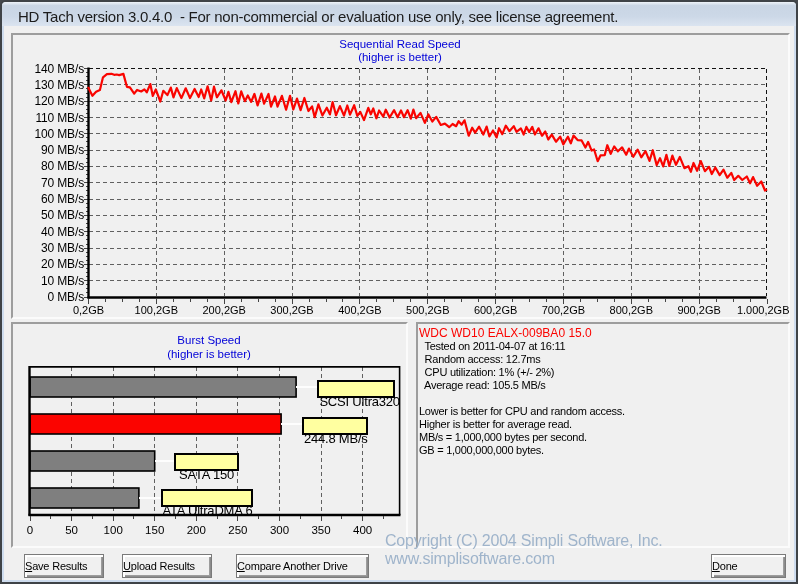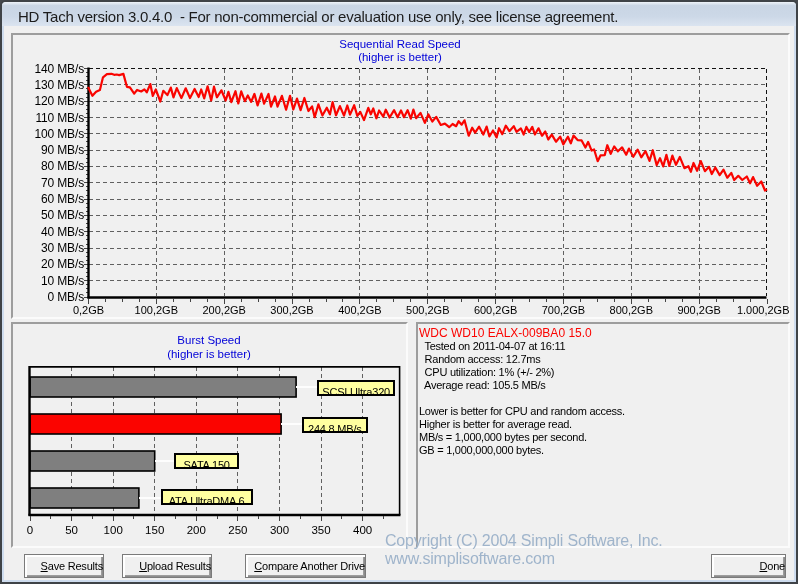--- a/index.html
+++ b/index.html
@@ -13,23 +13,23 @@
 svg .ttl{font:11.5px "Liberation Sans",sans-serif;fill:#0000d8}
 #frame{position:absolute;inset:0;background:#3f4347;border-radius:6px 6px 0 0}
 #innerblue{position:absolute;left:2px;top:2px;right:2px;bottom:2px;background:#cedcee;border-radius:4px 4px 0 0}
 #titlebar{position:absolute;left:2px;top:2px;right:2px;height:23.5px;background:linear-gradient(#eff4f9 0%,#c9d5e4 15%,#ccd8e7 60%,#dbe4f0 100%);border-radius:4px 4px 0 0}
 #titletext{position:absolute;left:18px;top:7.5px;font-size:15px;color:#1c1c1c;letter-spacing:-0.25px}
 #body{position:absolute;left:4px;top:25.5px;right:4px;bottom:4px;background:#f0f0f0}
 .panel{position:absolute;background:#f0f0f0;border-top:2px solid #9d9d9d;border-left:2px solid #9d9d9d;border-right:2px solid #fbfbfb;border-bottom:2px solid #fbfbfb}
 #p1{left:11px;top:33px;width:779px;height:286px}
 #p2{left:11px;top:322px;width:397px;height:226px}
 #p3{left:416px;top:322px;width:374px;height:226px}
-.ylab{position:absolute;background:#ffffa0;border:2px solid #000;height:16px;font-size:11px;line-height:12px;text-align:center;padding-top:4px;color:#000;letter-spacing:-0.2px;white-space:nowrap}
+.ylab{position:absolute;background:#ffffa0;border:2px solid #000;height:16px;font-size:13px;line-height:12px;text-align:center;padding-top:14px;color:#000;letter-spacing:-0.2px;white-space:nowrap}
 .leader{position:absolute;height:2px;background:#fdfdfd}
-.btn{position:absolute;height:23.5px;background:#f0f0f0;border:1px solid #7a7a7a;box-shadow:inset 1px 1px 0 #fff,inset 2px 2px 0 #fff,inset -1px -1px 0 #8c8c8c,inset -2px -2px 0 #9c9c9c;font-size:11px;color:#000;text-align:right;line-height:22px;letter-spacing:-0.2px;white-space:nowrap}
+.btn{position:absolute;height:23.5px;background:#f0f0f0;border:1px solid #7a7a7a;box-shadow:inset 1px 1px 0 #fff,inset 2px 2px 0 #fff,inset -1px -1px 0 #8c8c8c,inset -2px -2px 0 #9c9c9c;font-size:11px;color:#000;text-align:left;line-height:22px;letter-spacing:-0.2px;white-space:nowrap}
 #info{position:absolute;left:419px;top:327px;font-size:11px;line-height:13px;color:#000;letter-spacing:-0.25px;white-space:pre}
 #info .red{color:#fb0400;font-weight:normal;font-size:12px;letter-spacing:0}
 #copy{position:absolute;left:385px;top:532px;font-size:16px;color:#9fb4cb;letter-spacing:-0.2px}
 u{text-decoration:underline}
 </style></head><body>
 <div id="frame"></div>
 <div id="innerblue"></div>
 <div id="body"></div>
 <div id="titlebar"></div>
 <div id="titletext">HD Tach version 3.0.4.0&nbsp; - For non-commercial or evaluation use only, see license agreement.</div>
@@ -251,14 +251,14 @@
   Random access: 12.7ms
   CPU utilization: 1% (+/- 2%)
   Average read: 105.5 MB/s
 
 Lower is better for CPU and random access.
 Higher is better for average read.
 MB/s = 1,000,000 bytes per second.
 GB = 1,000,000,000 bytes.</div>
 <div class="btn" style="left:24px;top:554px;width:80px"><u>S</u>ave Results</div>
 <div class="btn" style="left:122px;top:554px;width:90px"><u>U</u>pload Results</div>
-<div class="btn" style="left:245px;top:554px;width:121px"><u>C</u>ompare Another Drive</div>
+<div class="btn" style="left:236px;top:554px;width:133px"><u>C</u>ompare Another Drive</div>
 <div class="btn" style="left:711px;top:554px;width:75px"><u>D</u>one</div>
 <div id="copy">Copyright (C) 2004 Simpli Software, Inc.&nbsp; www.simplisoftware.com</div>
 </body></html>

